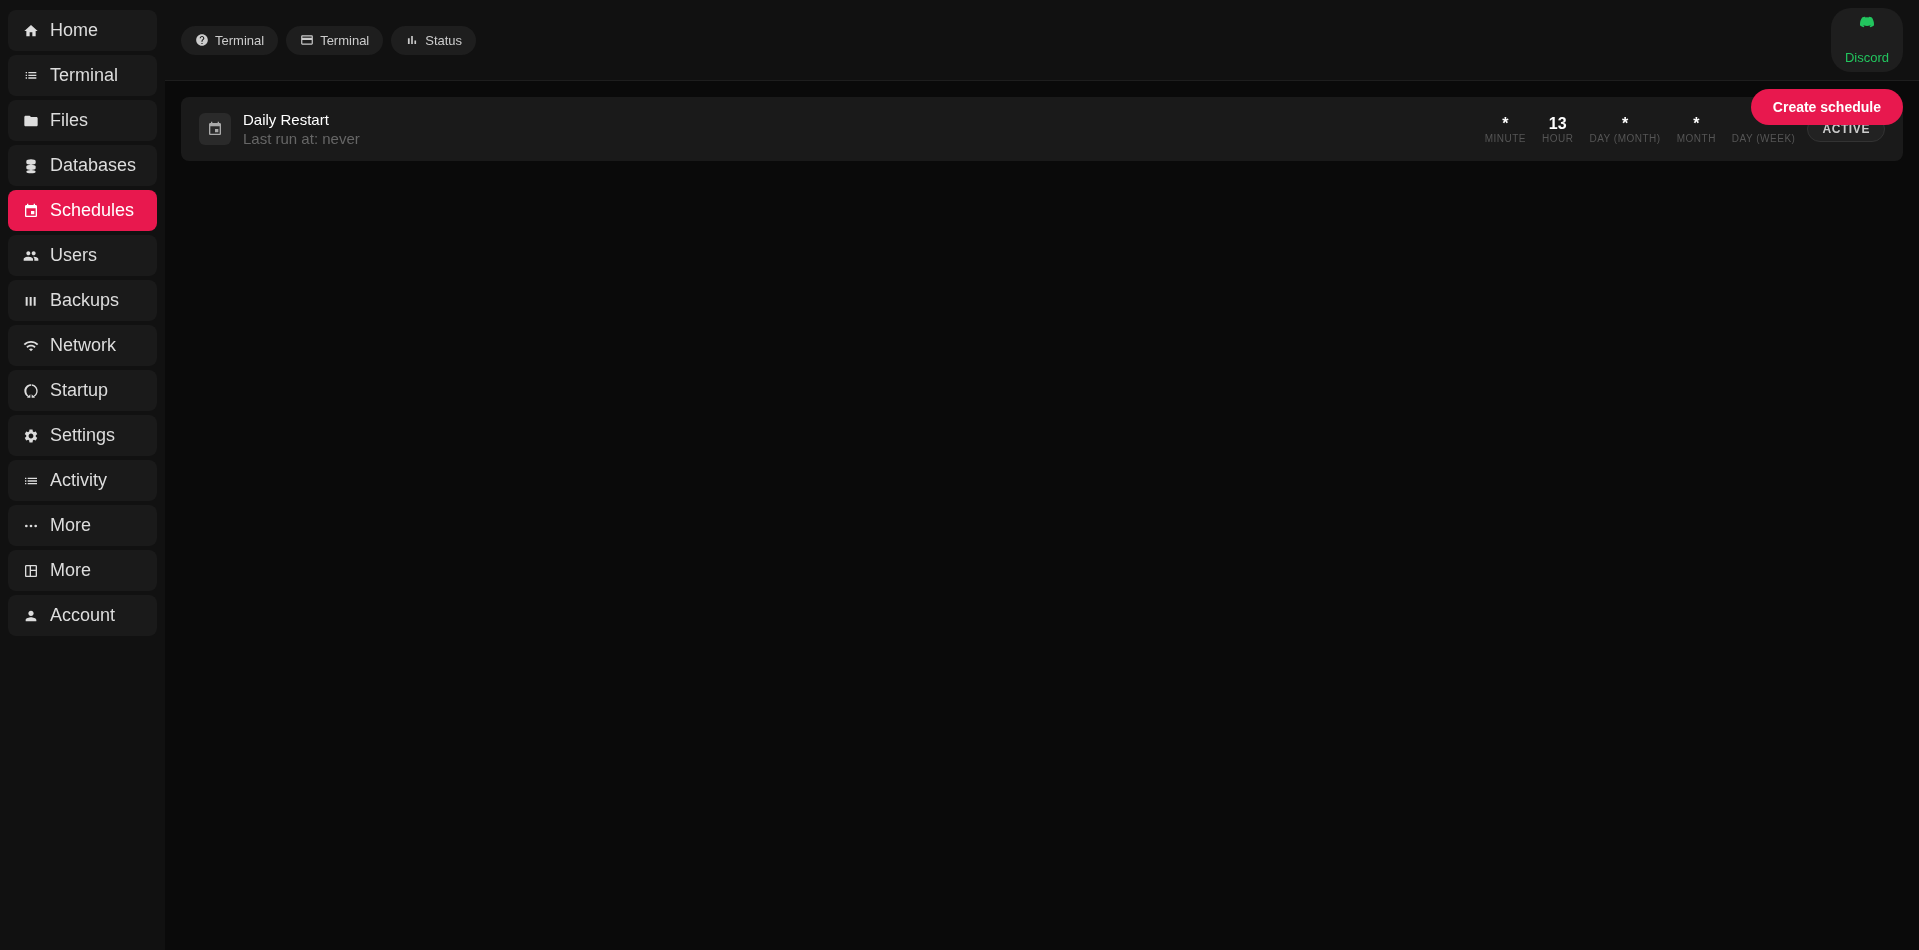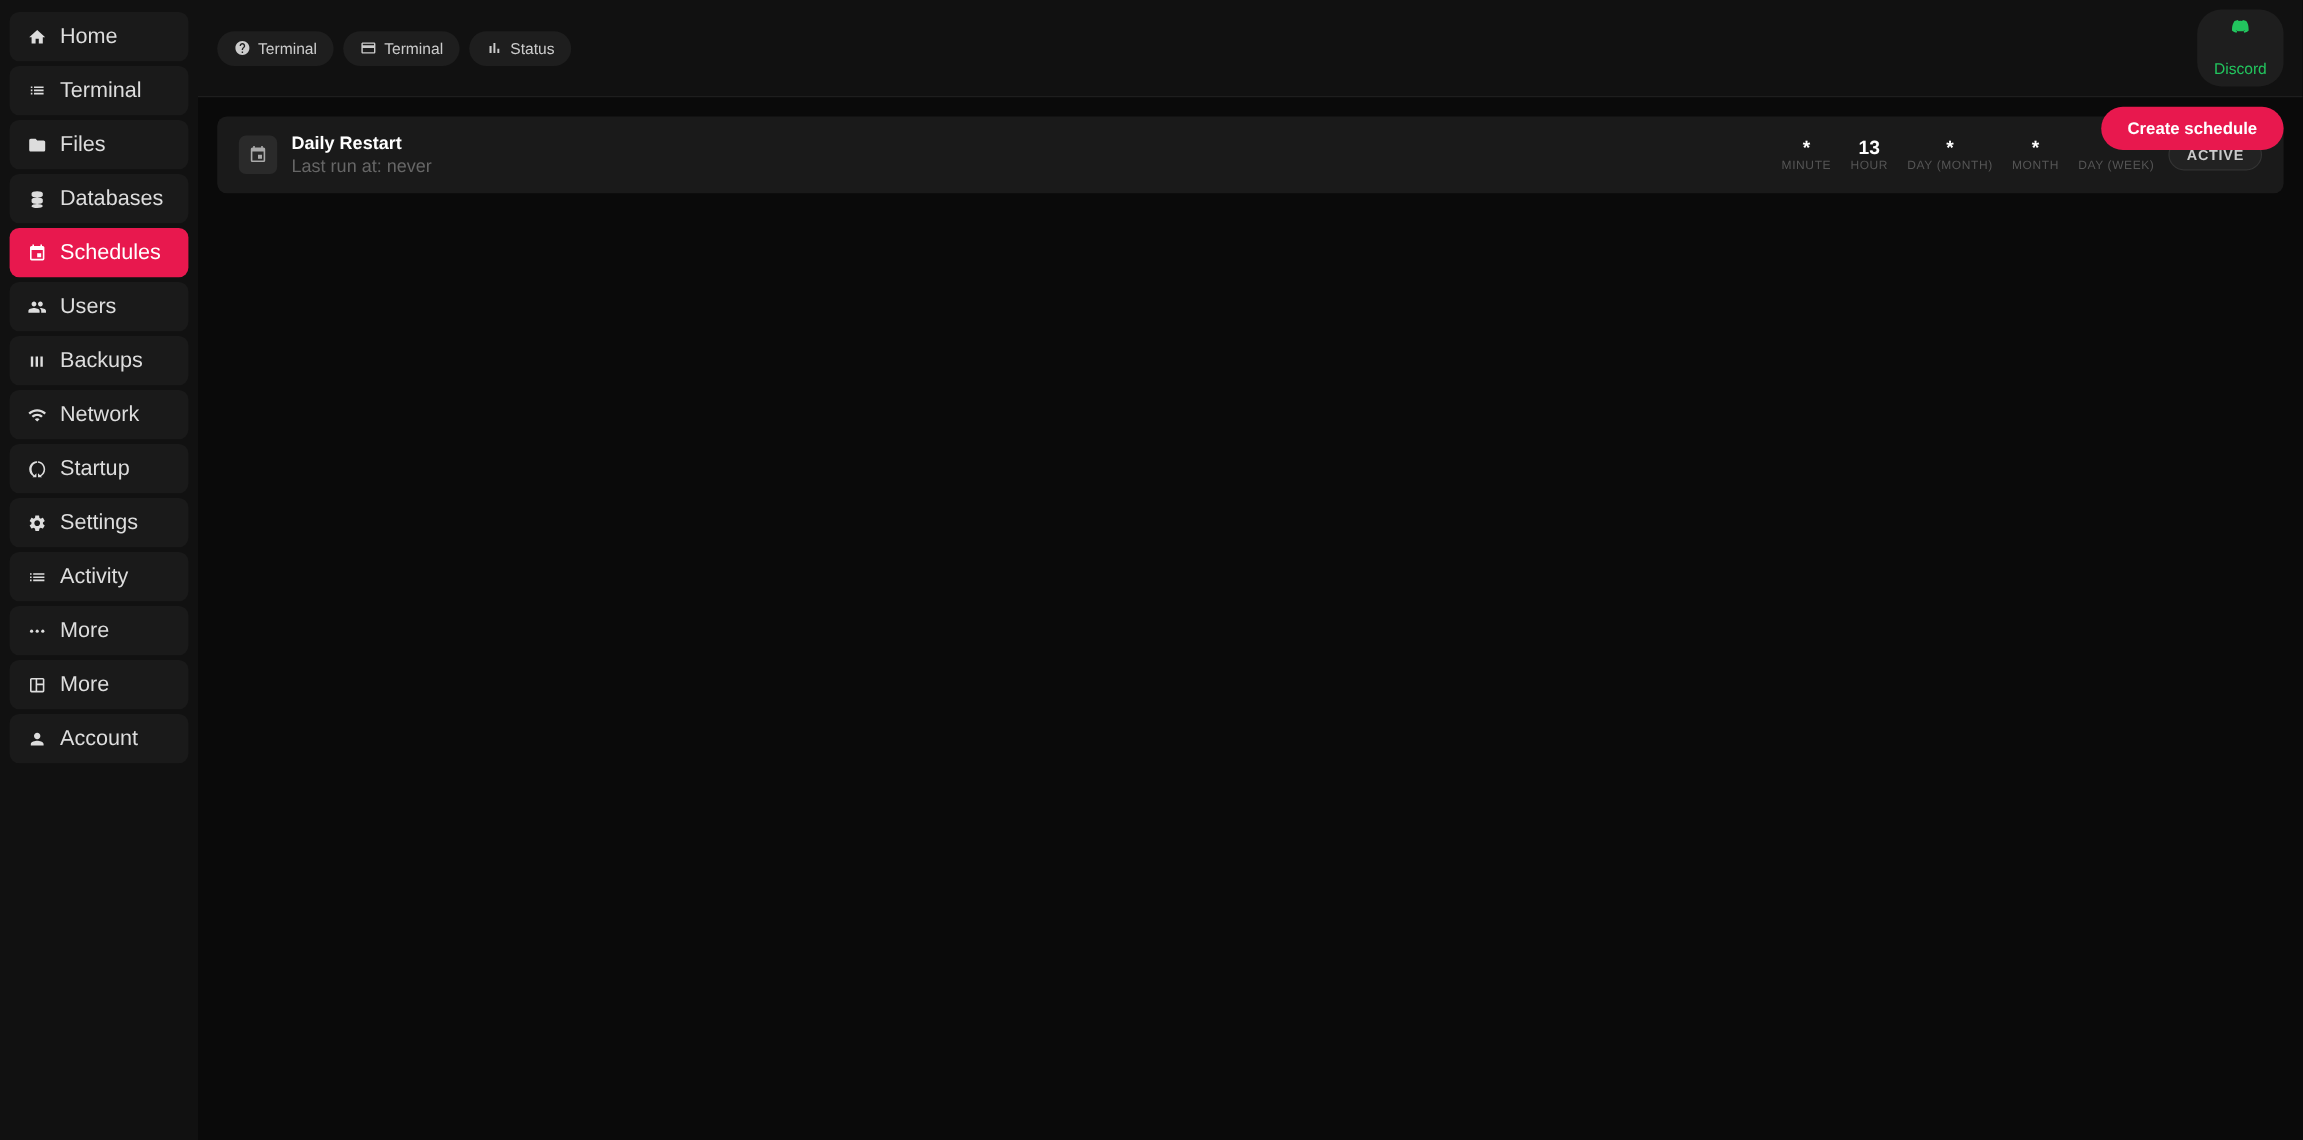--- a/index.html
+++ b/index.html
@@ -120,21 +120,21 @@
       justify-content: center;
       flex-shrink: 0;
       color: #aaa;
       font-size: 14px;
     }
     .schedule-info {
       flex: 1;
     }
     .schedule-name {
       font-size: 15px;
-      font-weight: 700;
+      font-weight: 400;
       color: #fff;
     }
     .schedule-sub {
       font-size: 15px;
       color: #666;
       margin-top: 2px;
     }
     .schedule-cron {
       display: flex;
       gap: 16px;

